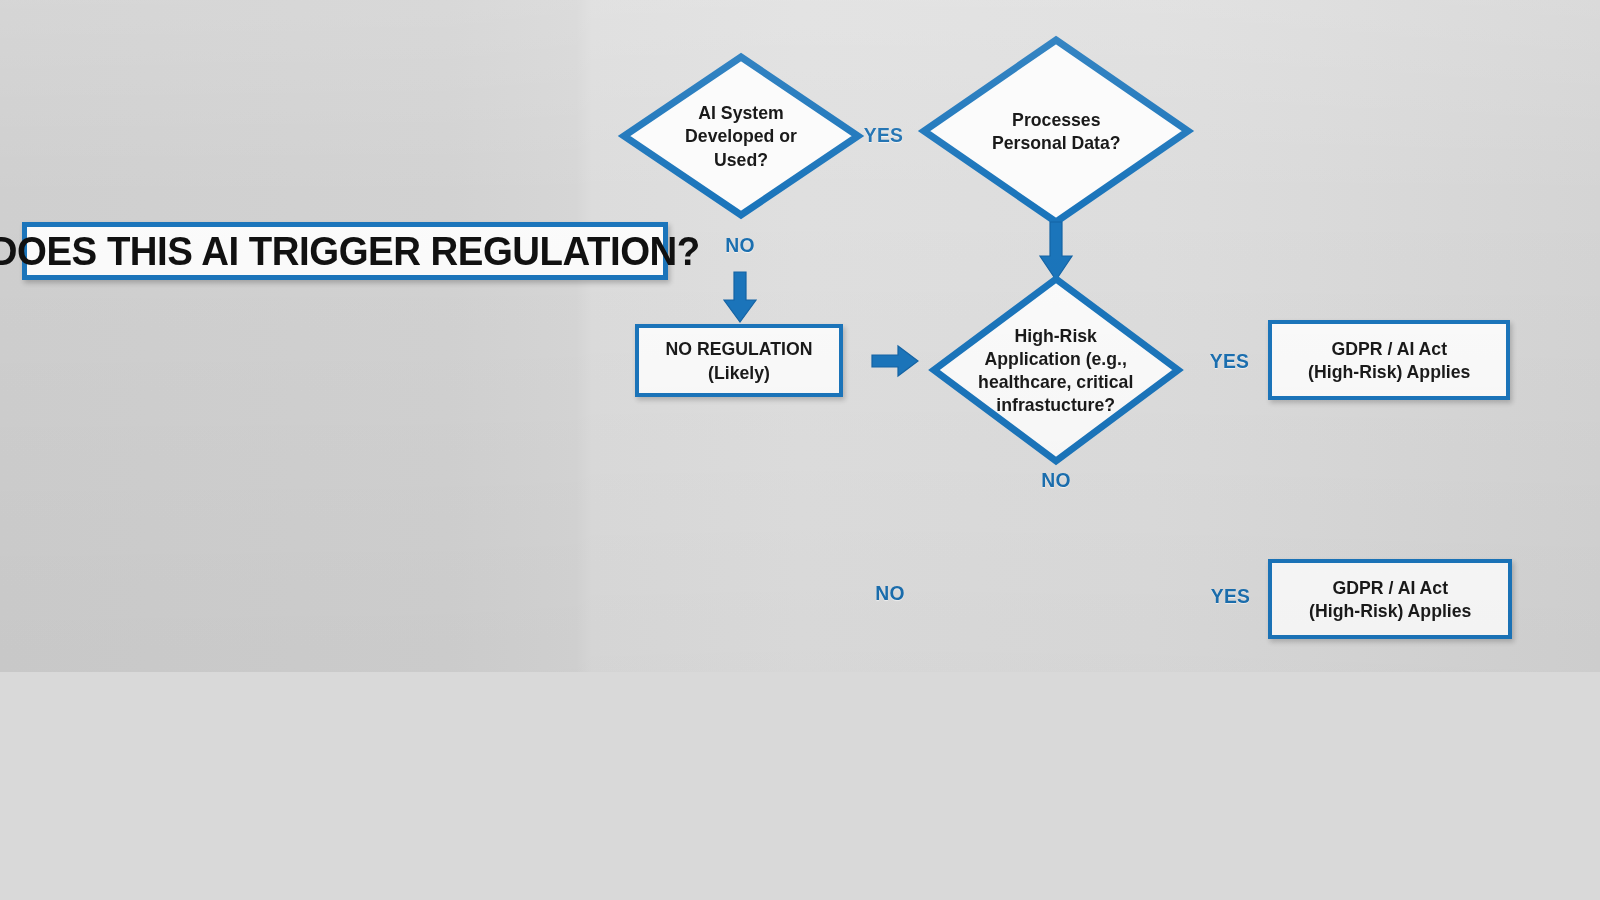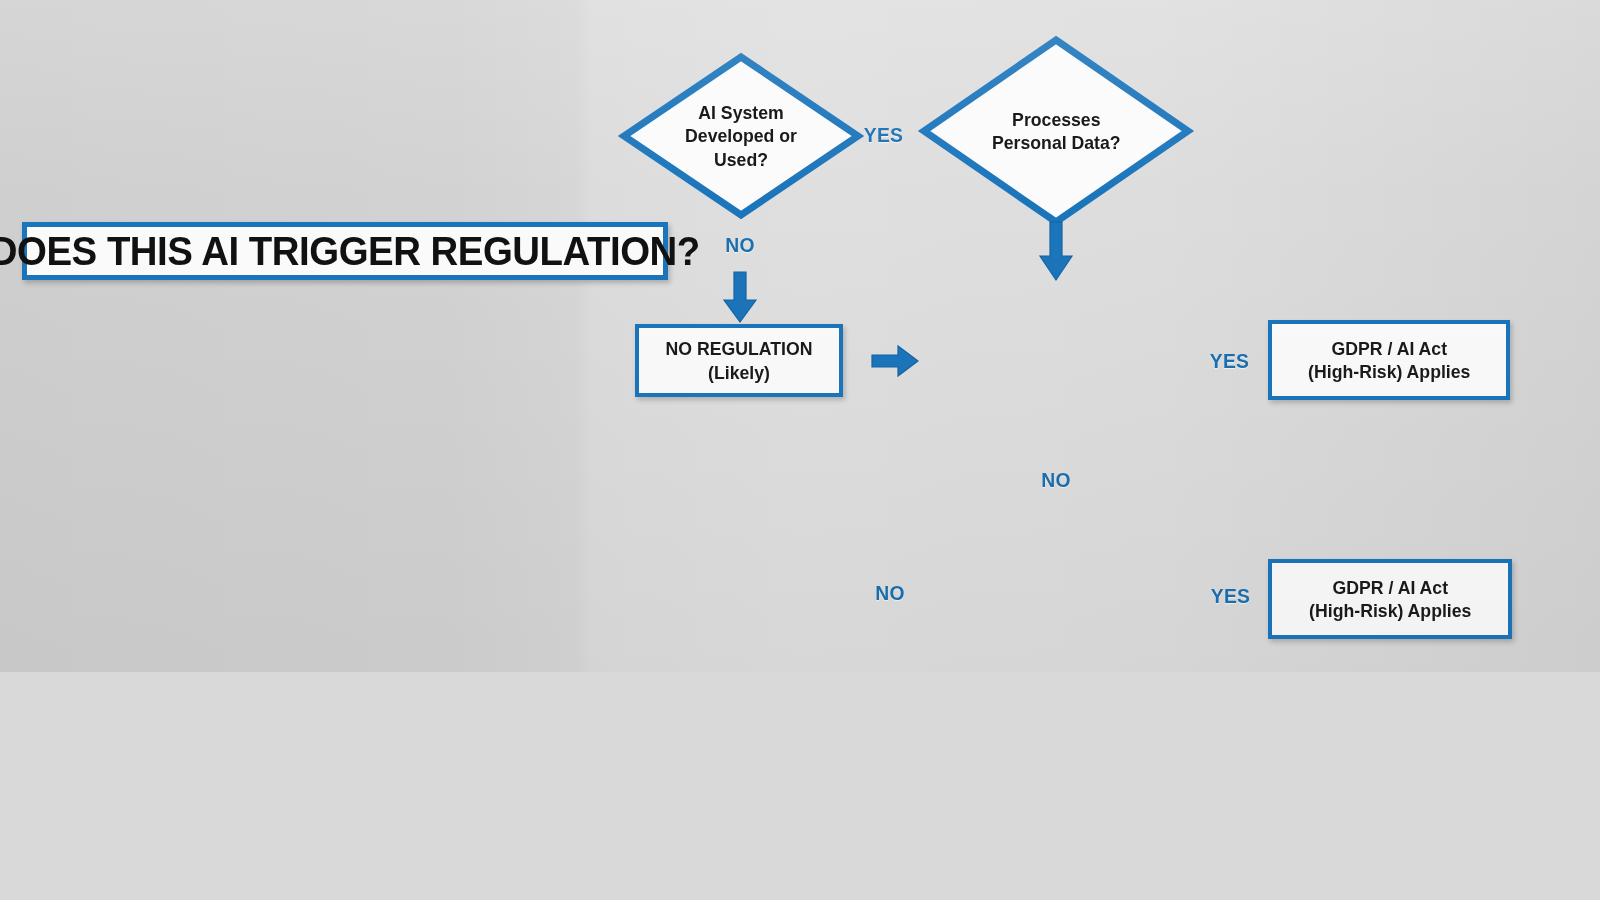--- a/index.html
+++ b/index.html
@@ -168,20 +168,29 @@
     <div class="node-text">NO REGULATION
 (Likely)</div>
   </div>
 
   <div class="arrow" style="left:872px; top:344px; width:48px; height:34px;">
     <svg width="48" height="34" viewBox="0 0 48 34">
       <polygon points="0,11 26,11 26,2 46,17 26,32 26,23 0,23" fill="#1b75bb" stroke="#1464a5" stroke-width="1.2"></polygon>
     </svg>
   </div>
 
+  <div class="diamond" style="left:930px; top:275px; width:252px; height:190px;">
+    <svg viewBox="0 0 252 190" preserveAspectRatio="none">
+      <polygon points="126,4 248,95 126,186 4,95" fill="#fbfbfb" stroke="#1b75bb" stroke-width="7"></polygon>
+    </svg>
+    <div class="node-text" style="width:72%;">High-Risk
+Application (e.g.,
+healthcare, critical
+infrastucture?</div>
+  </div>
 
   <div class="edge-label" style="left:1208px; top:349px;">YES</div>
 
   <div class="box" style="left:1268px; top:320px; width:242px; height:80px;">
     <div class="node-text">GDPR / AI Act
 (High-Risk) Applies</div>
   </div>
 
   <div class="edge-label" style="left:1040px; top:468px;">NO</div>
 

